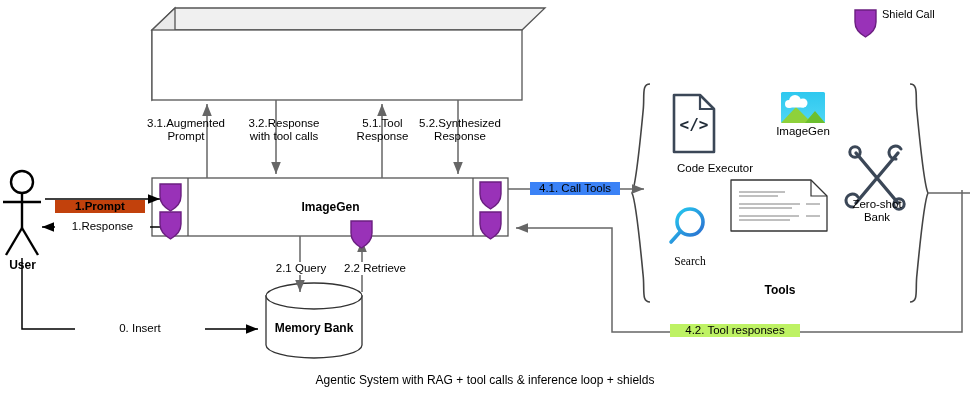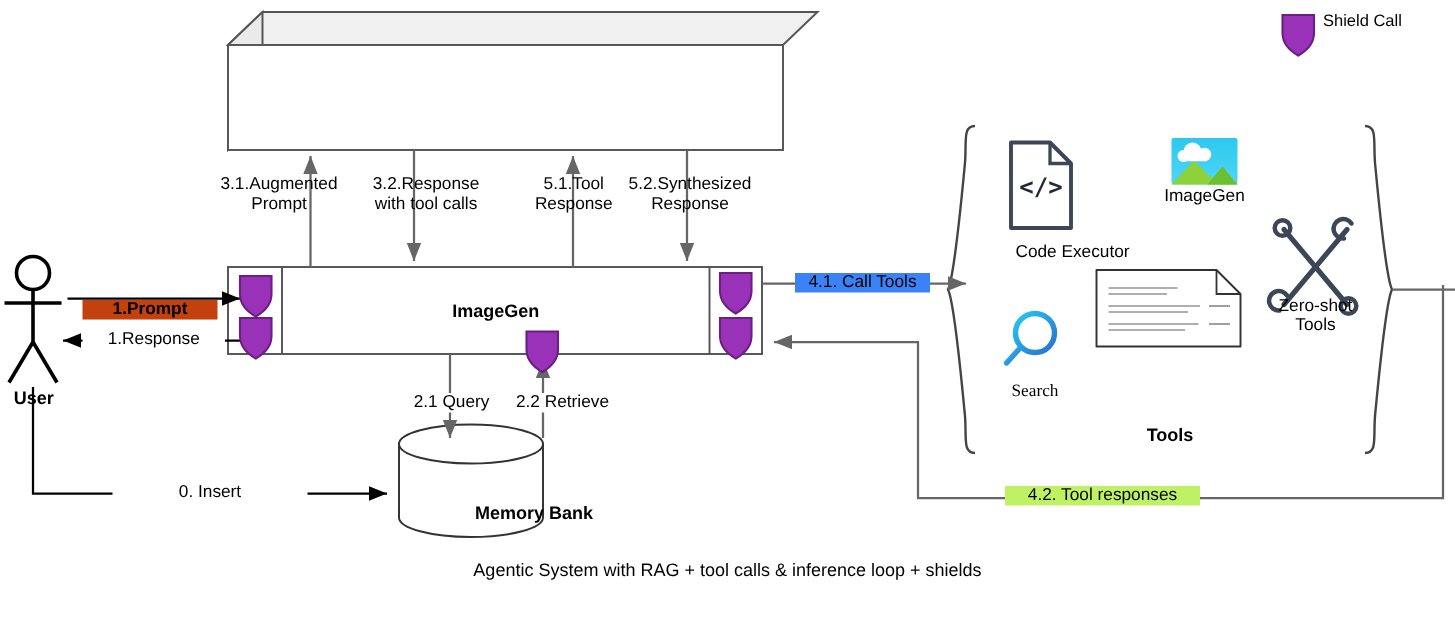--- a/index.html
+++ b/index.html
@@ -147,29 +147,29 @@
       <line x1="856" y1="153" x2="898" y2="203"></line>
       <line x1="898" y1="153" x2="856" y2="203"></line>
       <circle cx="855" cy="152" r="5.2" stroke-width="3"></circle>
       <circle cx="899" cy="204" r="5.2" stroke-width="3"></circle>
       <path d="M901,149 a6.5,6.5 0 1,0 -5,10" stroke-width="3"></path>
       <path d="M853,207 a6.5,6.5 0 1,1 5,-10" stroke-width="3"></path>
     </g>
   </svg>
 
   <div class="txt-node" style="left:188px;top:200px;width:285px;">ImageGen</div>
-  <div class="txt-node" style="left:266px;top:335px;width:96px;margin-left:42px;">Memory Bank</div>
+  <div class="txt-node" style="left:266px;top:321px;width:96px;">Memory Bank</div>
   <div class="txt-node" style="left:0px;top:258px;width:45px;">User</div>
   <div class="txt-node" style="left:730px;top:283px;width:100px;">Tools</div>
 
   <div class="lbl" style="left:640px;top:162px;width:110px;padding-left:20px;">Code Executor</div>
   <div class="lbl" style="left:763px;top:125px;width:80px;">ImageGen</div>
   <div class="lbl" style="left:655px;top:255px;width:70px;font-family:Liberation Serif, serif;">Search</div>
   <div class="lbl" style="left:837px;top:198px;width:80px;">Zero-shot
-Tools</div>
+Bank</div>
 
   <div class="lbl" style="left:75px;top:322px;width:130px;background:#fff;">0. Insert</div>
   <div class="lbl" style="left:55px;top:200px;width:90px;background:#c2410c;font-weight:bold;">1.Prompt</div>
   <div class="lbl" style="left:265px;top:262px;width:72px;background:#fff;">2.1 Query</div>
   <div class="lbl" style="left:334px;top:262px;width:82px;background:#fff;">2.2 Retrieve</div>
   <div class="lbl" style="left:141px;top:117px;width:90px;">3.1.Augmented
 Prompt</div>
   <div class="lbl" style="left:234px;top:117px;width:100px;">3.2.Response
 with tool calls</div>
   <div class="lbl" style="left:530px;top:182px;width:90px;background:#3b82f6;">4.1. Call Tools</div>

